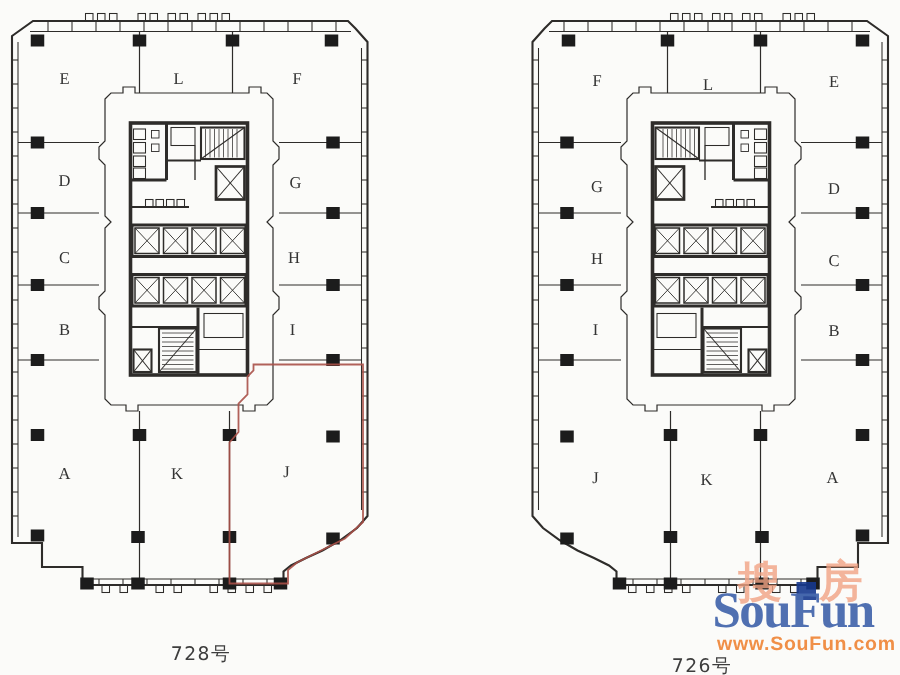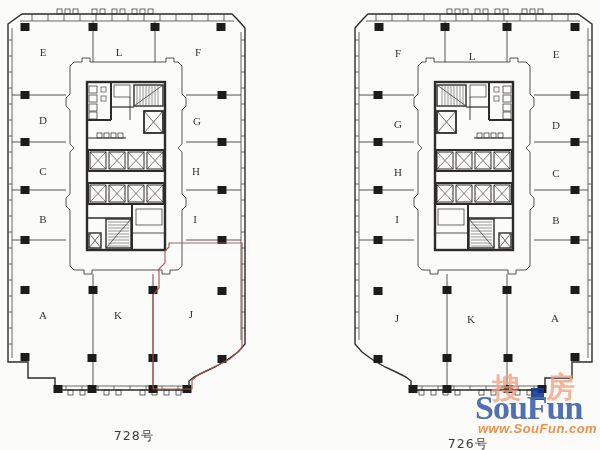--- a/index.html
+++ b/index.html
@@ -284,15 +284,15 @@
         <text x="555" y="322" text-anchor="middle" class="room-label">A</text>
         <text x="468" y="448" text-anchor="middle" class="plan-caption">726号</text>
       </g>
     </svg>
 
   <div class="wm">
     <span class="wm-flag" style="background: rgb(22, 56, 142);"></span>
     <span class="wm-cn wm-cn1" style="color: rgb(242, 163, 132);">搜</span>
     <span class="wm-cn wm-cn2" style="color: rgb(242, 163, 132);">房</span>
     <span class="wm-brand" style="color: rgb(71, 105, 174);">SouFun</span>
-    <span class="wm-url" style="color: rgb(240, 138, 62); font-style: italic;">www.SouFun.com</span>
+    <span class="wm-url" style="color: rgb(240, 138, 62);">www.SouFun.com</span>
   </div>
 </div>
 
 </body></html>

